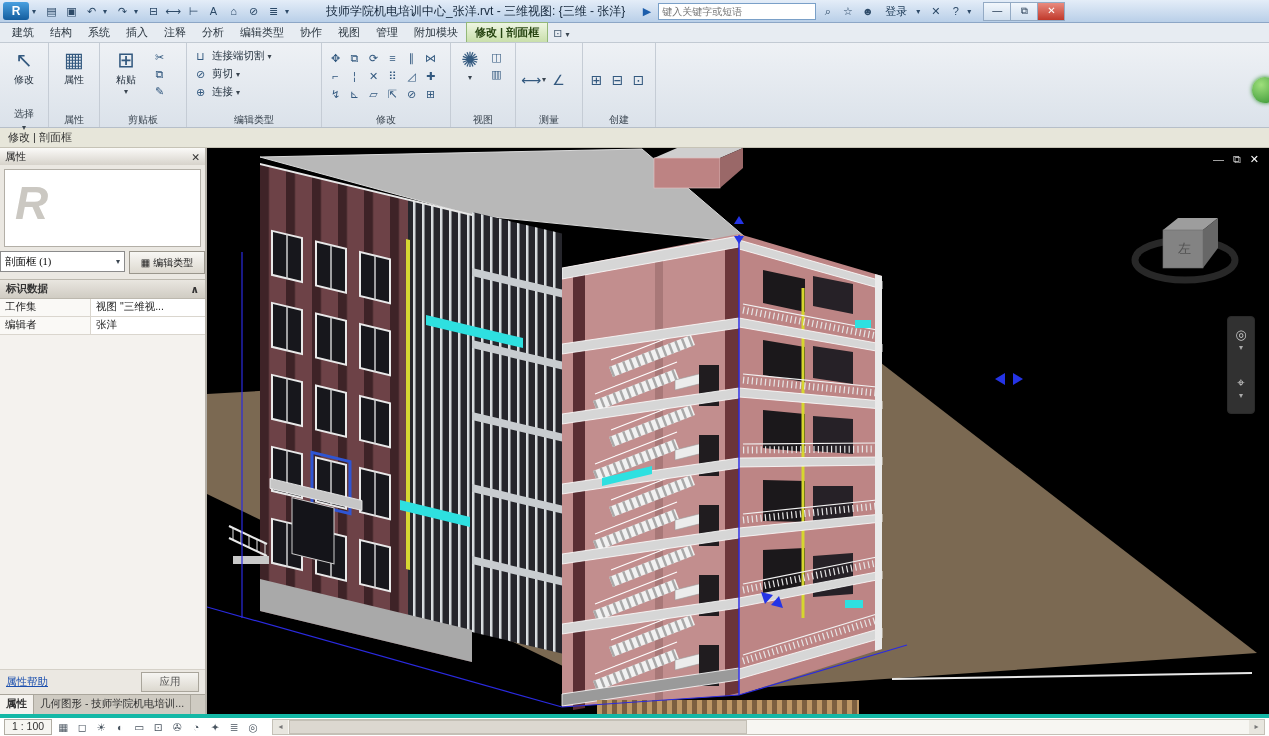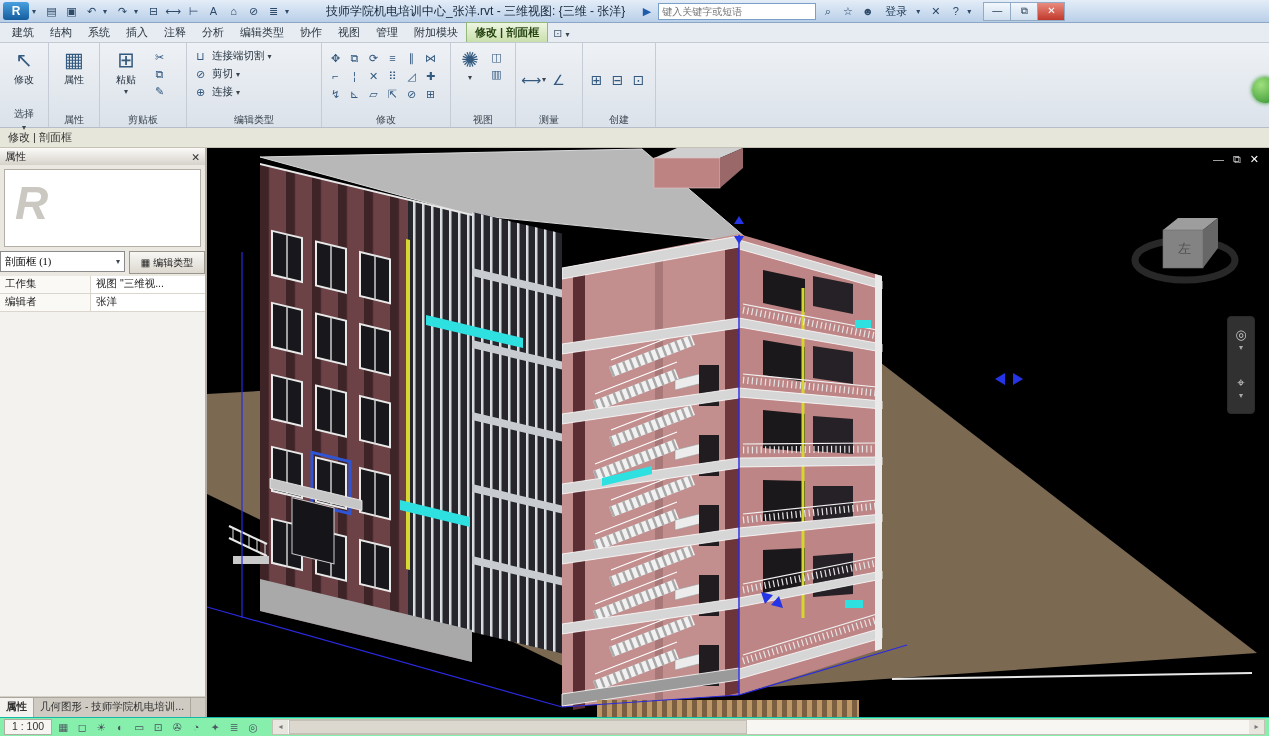--- a/index.html
+++ b/index.html
@@ -82,21 +82,21 @@
   .vwctl{position:absolute;top:5px;right:10px;display:flex;gap:9px;color:#cfcfcf;font-size:11px;}
   .vwctl span{cursor:default;}
   .viewcube{position:absolute;top:52px;right:28px;opacity:.92;}
   .navbar{position:absolute;top:168px;right:14px;width:26px;height:96px;background:rgba(56,56,56,.88);
     border:1px solid #2a2a2a;border-radius:4px;display:flex;flex-direction:column;align-items:center;
     justify-content:space-around;color:#c8c8c8;font-size:13px;}
   .navbar .nvi{display:flex;flex-direction:column;align-items:center;line-height:13px;}
   .navbar .dd{color:#aaa;}
 
   
-  .status{height:18px;background:#86efac;border-top:1px solid #14b8a6;display:flex;align-items:center;
+  .status{height:18px;background:#ffffff;border-top:4px solid #14b8a6;display:flex;align-items:center;
     gap:3px;padding:0 4px;font-size:10.5px;color:#333;}
   .scalebox{border:1px solid #b1ada3;background:#f6f5f1;padding:0 7px;height:14px;line-height:13px;}
   .stic{width:16px;height:15px;text-align:center;line-height:15px;color:#4a5560;font-size:10.5px;}
   .hscroll{flex:1;height:14px;margin-left:8px;border:1px solid #c4c0b6;background:#f7f6f2;display:flex;}
   .harrow{width:15px;text-align:center;line-height:13px;color:#777;font-size:8px;background:#e8e6df;}
   .hthumb{width:46%;background:#dcd8d0;border:1px solid #c4c0b6;margin:0 1px;}
   .htrack{flex:1;}
 
   
   .stA{stroke:#f1f1f1;stroke-width:11;}
@@ -320,29 +320,37 @@
       <div class="typerow">
         <div class="typesel">
           <span>剖面框 (1)</span>
           <span class="dd">▾</span>
         </div>
         <div class="editbtn">
           <span>▦</span>
           <span>编辑类型</span>
         </div>
       </div>
+      <div class="secthdr">
+        <span>标识数据</span>
+        <span>∧</span>
+      </div>
       <div class="prow">
         <span class="pl">工作集</span>
         <span class="pv">视图 "三维视...</span>
       </div>
       <div class="prow">
         <span class="pl">编辑者</span>
         <span class="pv">张洋</span>
       </div>
       <div class="pfill"></div>
+      <div class="pfoot">
+        <span class="plink">属性帮助</span>
+        <span class="applybtn">应用</span>
+      </div>
       <div class="ptabs">
         <span class="ptab active">属性</span>
         <span class="ptab long">几何图形 - 技师学院机电培训...</span>
       </div>
     </div>
 
     <div class="viewport">
       <svg class="scene" width="1062" height="574" viewBox="0 0 1062 574">
         <defs>
           <pattern id="pil" width="26" height="8" patternUnits="userSpaceOnUse">

